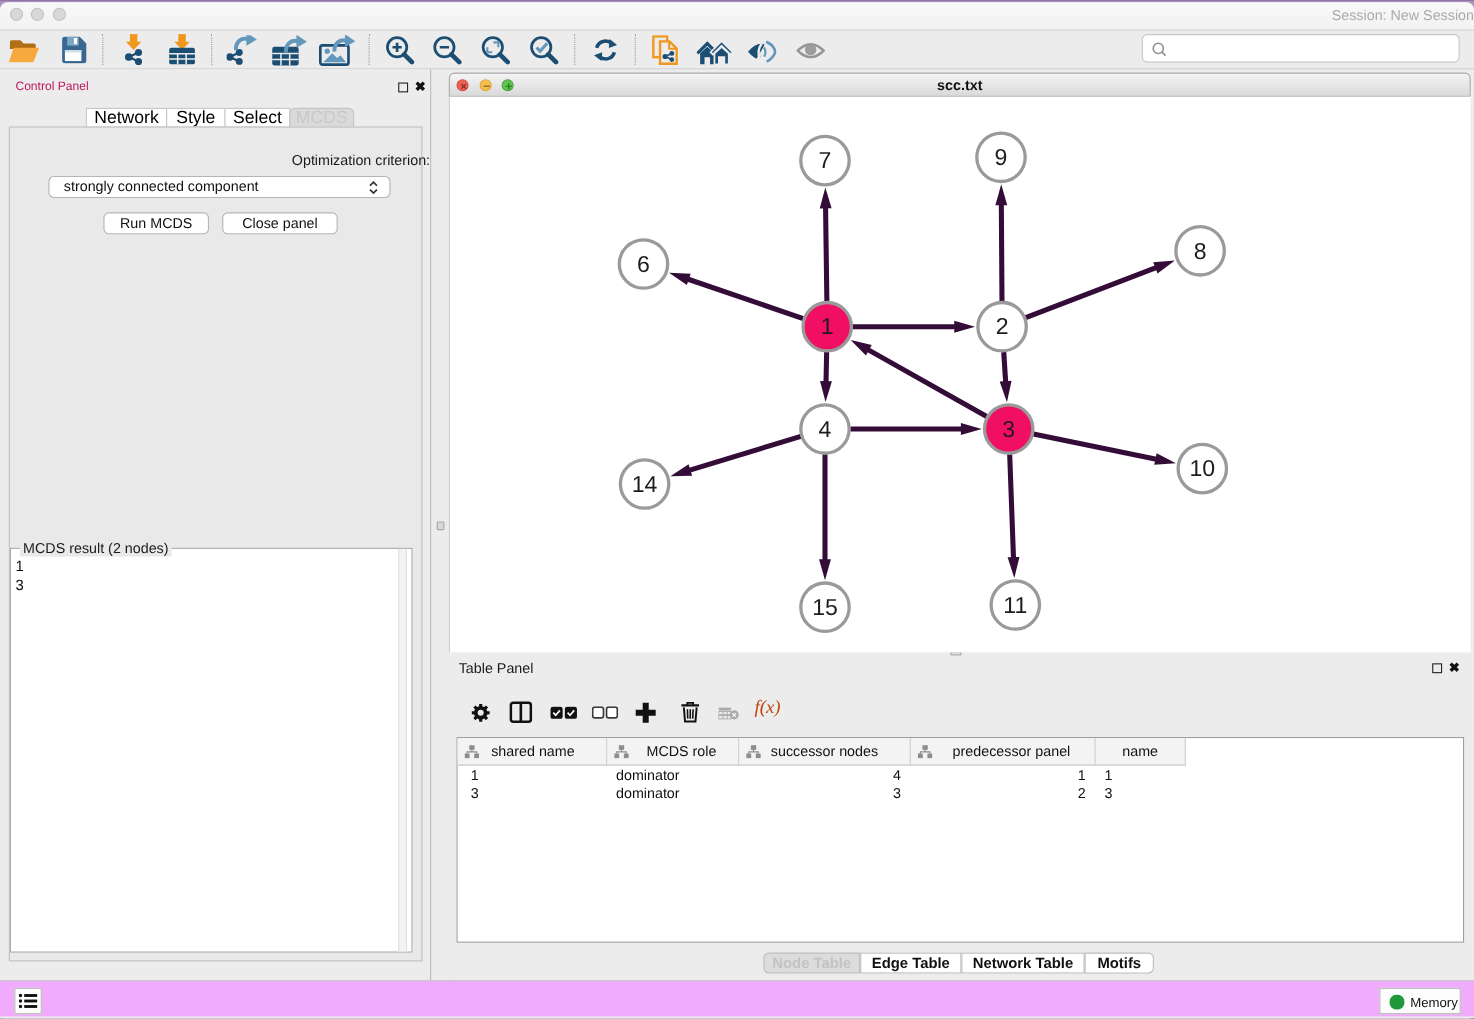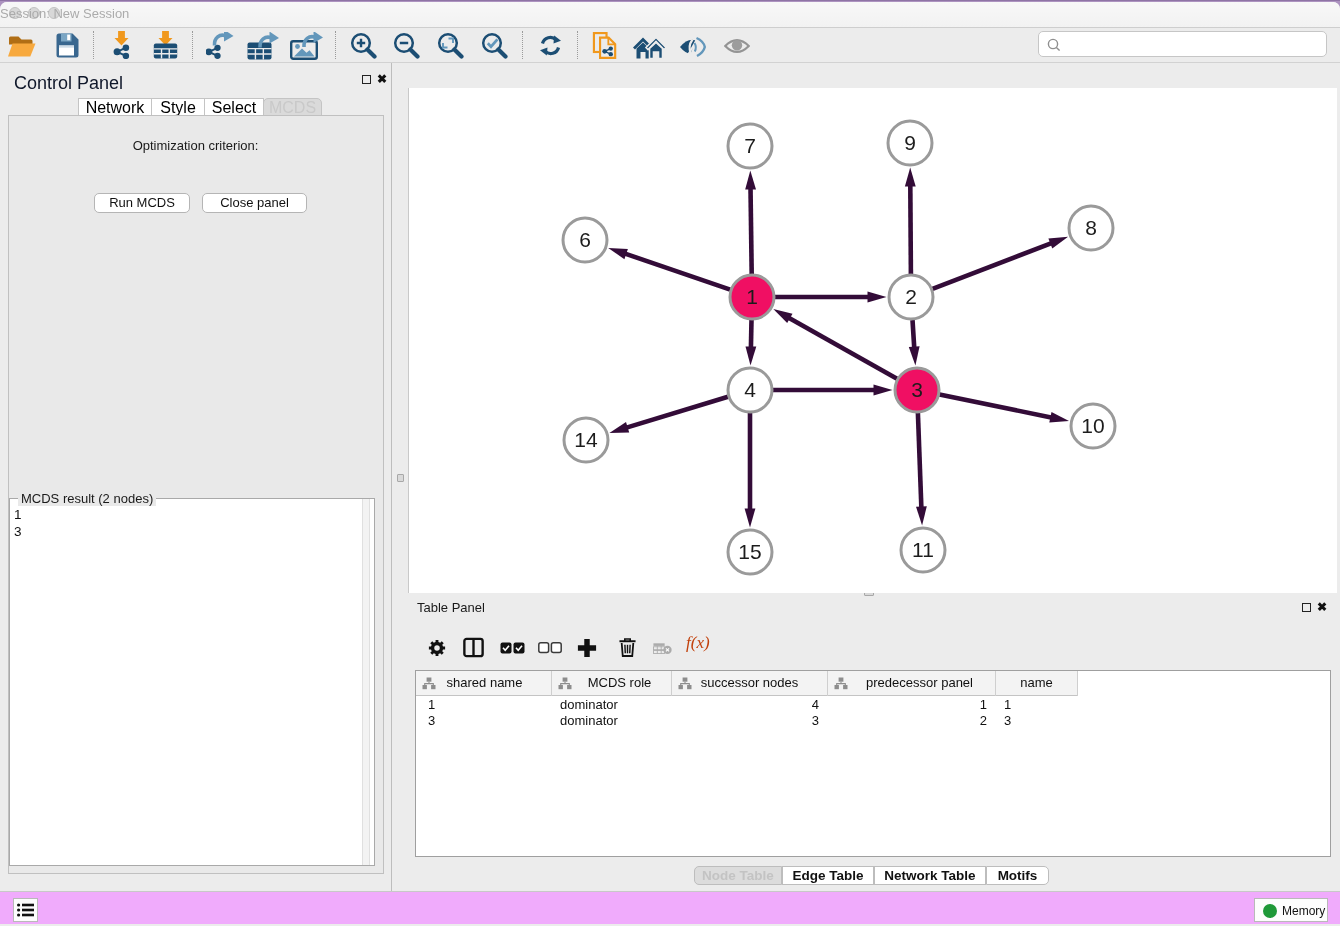--- a/index.html
+++ b/index.html
@@ -1,34 +1,34 @@
 <!DOCTYPE html>
 <html><head><meta charset="utf-8">
 <style>
 *{margin:0;padding:0;box-sizing:border-box;}
 html,body{width:1340px;height:926px;overflow:hidden;}
 body{font-family:"Liberation Sans",sans-serif;background:#ad93c0;position:relative;}
 #win{position:absolute;left:0;top:2px;width:1340px;height:924px;background:#ececec;border-radius:7px 7px 0 0;overflow:hidden;}
 
 #titlebar{position:absolute;left:0;top:0;width:100%;height:26px;background:linear-gradient(#f8f8f8,#f2f2f2);border-bottom:1px solid #cecece;}
 .tl{position:absolute;top:5px;width:12px;height:12px;border-radius:50%;background:#d8d8d8;border:1px solid #c2c2c2;}
-#title{position:absolute;top:4px;left:0;width:100%;text-align:left;font-size:13px;color:#ababab;}
+#title{position:absolute;top:4px;left:0;width:100%;text-align:right;font-size:13px;color:#ababab;}
 
 #toolbar{position:absolute;left:0;top:26px;width:100%;height:35px;background:#ececec;border-bottom:1px solid #d2d2d2;}
 .sep{position:absolute;top:3px;height:28px;width:0;border-left:1px dotted #9a9a9a;}
 .ticon{position:absolute;top:0;}
 #search{position:absolute;left:1038px;top:3px;width:289px;height:26px;background:#fff;border:1px solid #c6c6c6;border-radius:5px;}
 
 #cpanel{position:absolute;left:0;top:61px;width:392px;height:828px;background:#ececec;border-right:1px solid #bdbdbd;}
-#cpanel .hdr{position:absolute;left:14px;top:10px;font-size:18px;color:#0f172a;}
+#cpanel .hdr{position:absolute;left:14px;top:10px;font-size:11px;color:#be185d;}
 .fbtn{position:absolute;width:9px;height:9px;border:1.5px solid #222;}
 .xbtn{position:absolute;font-size:12px;font-weight:bold;color:#111;line-height:10px;}
 .tab{position:absolute;top:35px;height:18px;background:#fff;border:1px solid #c4c4c4;text-align:center;line-height:17px;}
 #cpbox{position:absolute;left:8px;top:52px;width:376px;height:759px;background:#e9e9e9;border:1px solid #c0c0c0;}
-#optlabel{position:absolute;left:0;top:75px;width:100%;text-align:center;font-size:13px;color:#1a1a1a;}
+#optlabel{position:absolute;left:0;top:75px;width:100%;text-align:right;font-size:13px;color:#1a1a1a;}
 #dropdown{position:absolute;left:44px;top:97px;width:311px;height:20px;background:#fff;border:1px solid #b5b5b5;border-radius:5px;font-size:13px;line-height:18px;padding-left:13px;color:#111;}
 .btn{position:absolute;top:130px;height:20px;background:#fff;border:1px solid #b5b5b5;border-radius:5px;font-size:13px;text-align:center;line-height:18px;color:#111;}
 #mcdsbox{position:absolute;left:9px;top:435px;width:366px;height:368px;border:1px solid #a9a9a9;background:#fff;}
 #mcdslbl{position:absolute;left:8px;top:-8px;background:#e9e9e9;padding:0 3px;font-size:13px;color:#1a1a1a;}
 #mcdstext{position:absolute;left:4px;top:8px;font-size:13.5px;color:#111;line-height:16.5px;}
 #mcdssb{position:absolute;right:4px;top:0;width:8px;height:100%;background:#f3f3f3;border-left:1px solid #e0e0e0;border-right:1px solid #e0e0e0;}
 
 #netwin{position:absolute;left:408px;top:64px;width:929px;height:527px;}
 #nettitle{position:absolute;left:0;top:0;width:100%;height:22px;background:linear-gradient(#f4f4f4,#d9d9d9);border:1px solid #ababab;border-radius:5px 5px 0 0;}
 #nettitle .t{position:absolute;width:100%;text-align:center;top:3px;font-size:13px;font-weight:bold;color:#111;}
@@ -243,33 +243,65 @@
  <div id="cpanel">
   <div class="hdr">Control Panel</div>
   <div class="fbtn" style="left:362px;top:12px"></div>
   <div class="xbtn" style="left:377px;top:11px">✖</div>
   <div class="tab" style="left:78px;width:74px">Network</div>
   <div class="tab" style="left:151px;width:54px">Style</div>
   <div class="tab" style="left:204px;width:60px">Select</div>
   <div class="tab" id="mcdstab" style="left:263px;width:59px">MCDS</div>
   <div id="cpbox"></div>
   <div id="optlabel">Optimization criterion:</div>
+  <div id="dropdown">strongly connected component
+    <svg width="9" height="13" viewBox="0 0 10 14" style="position:absolute;right:10px;top:3px">
+          <g fill="none" stroke="#333" stroke-width="1.7">
+            <path d="M1.5,5 L5,1.5 L8.5,5"></path>
+            <path d="M1.5,9 L5,12.5 L8.5,9"></path>
+          </g>
+        </svg>
+  </div>
   <div class="btn" style="left:94px;width:96px">Run MCDS</div>
   <div class="btn" style="left:202px;width:105px">Close panel</div>
   <div id="mcdsbox">
     <div id="mcdslbl">MCDS result (2 nodes)</div>
     <div id="mcdstext">1<br>3</div>
     <div id="mcdssb"></div>
   </div>
  </div>
  <div class="grip" style="left:397px;top:472px;width:7px;height:8px"></div>
  <div class="grip" style="left:864px;top:590px;width:10px;height:4px"></div>
  <div class="grip" style="left:660px;top:854px;width:10px;height:4px"></div>
 
  <div id="netwin">
+  <div id="nettitle">
+   <div class="mtl" style="left:6px;background:#ee6156;border:0.5px solid #d44e43">
+          <svg width="11" height="11" viewBox="0 0 11 11">
+            <g stroke="#8f2f27" stroke-width="1.2">
+              <line x1="3.4" y1="3.4" x2="7.6" y2="7.6"></line>
+              <line x1="7.6" y1="3.4" x2="3.4" y2="7.6"></line>
+            </g>
+          </svg>
+        </div>
+   <div class="mtl" style="left:26.5px;background:#f5bf4f;border:0.5px solid #dfa53a">
+          <svg width="11" height="11" viewBox="0 0 11 11">
+            <line x1="2.6" y1="5.5" x2="8.4" y2="5.5" stroke="#9a732a" stroke-width="1.4"></line>
+          </svg>
+        </div>
+   <div class="mtl" style="left:47px;background:#5fc454;border:0.5px solid #4aa73c">
+          <svg width="11" height="11" viewBox="0 0 11 11">
+            <g stroke="#2e7b26" stroke-width="1.3">
+              <line x1="2.6" y1="5.5" x2="8.4" y2="5.5"></line>
+              <line x1="5.5" y1="2.6" x2="5.5" y2="8.4"></line>
+            </g>
+          </svg>
+        </div>
+   <div class="t">scc.txt</div>
+  </div>
   <div id="netcanvas">
         <svg width="932" height="505" viewBox="0 0 932 505">
           <g stroke="#330c38" stroke-width="4.6" fill="#330c38">
             <line x1="342.7" y1="186.0" x2="341.5" y2="99.5"></line>
             <polygon stroke="none" points="341.3,82.5 347.0,101.4 336.2,101.6"></polygon>
             <line x1="321.2" y1="201.6" x2="215.3" y2="165.4"></line>
             <polygon stroke="none" points="199.2,159.9 218.9,160.9 215.4,171.2"></polygon>
             <line x1="366.0" y1="209.0" x2="460.5" y2="209.0"></line>
             <polygon stroke="none" points="477.5,209.0 458.5,214.4 458.5,203.6"></polygon>
             <line x1="342.5" y1="232.0" x2="341.9" y2="260.5"></line>

